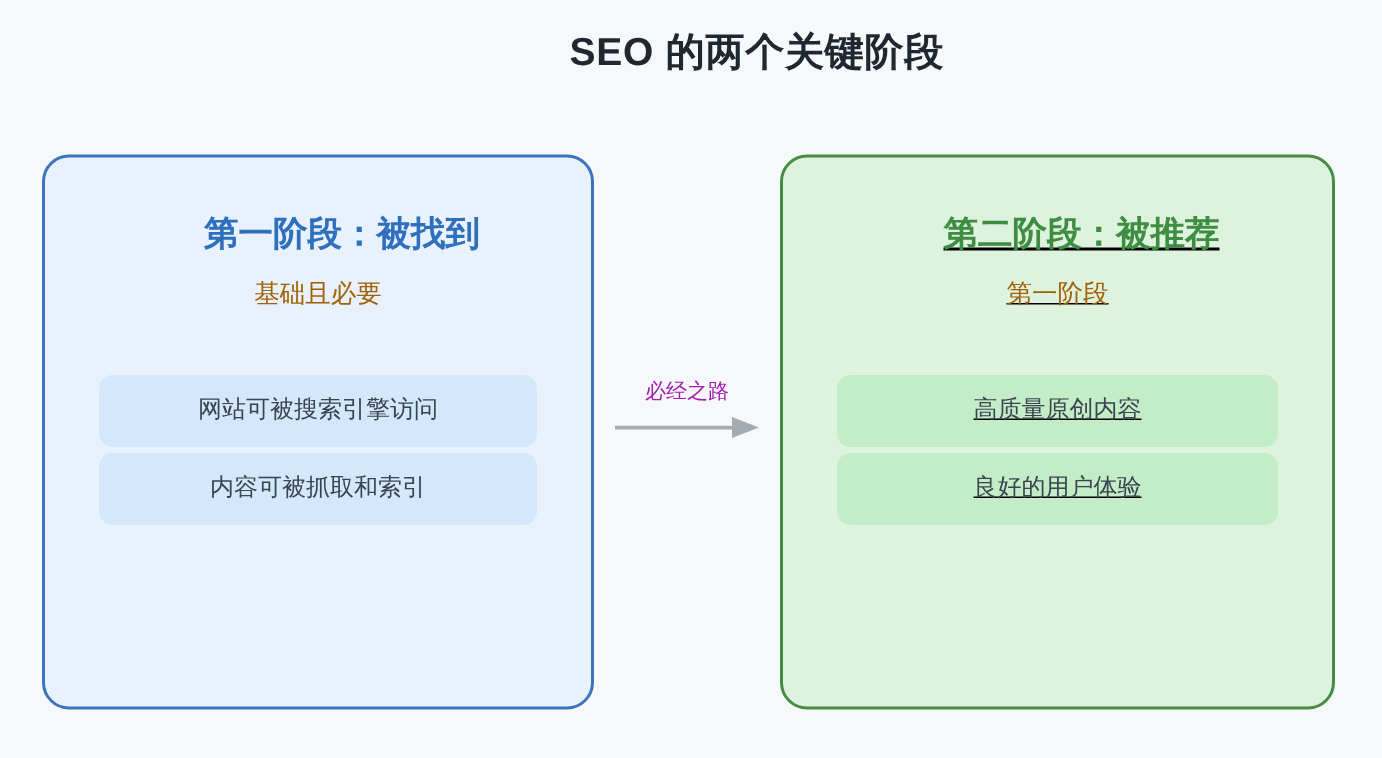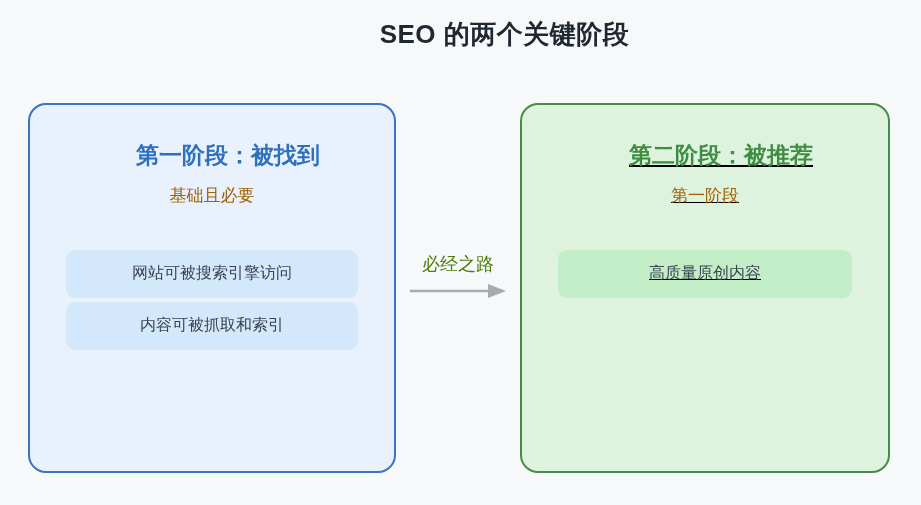--- a/index.html
+++ b/index.html
@@ -79,22 +79,22 @@
   .stage1 .pill { background: #d4e8fb; }
   .stage2 .pill { background: #c2edc6; }
   .connector {
     position: absolute;
     left: 396px;
     top: 252px;
     width: 124px;
     text-align: center;
   }
   .connector-label {
-    font-size: 18px;
-    color: #4d7c0f;
+    font-size: 14px;
+    color: #a21caf;
     margin-bottom: 7px;
   }
   .connector-arrow {
     display: block;
     margin: 0 auto;
   }
 </style>
 </head>
 <body>
 
@@ -115,14 +115,15 @@
     <line x1="2" y1="8" x2="80" y2="8" stroke="#a6abb2" stroke-width="2.5"></line>
     <polygon points="80,1 98,8 80,15" fill="#a6abb2"></polygon>
   </svg>
 </div>
 
 <div class="panel stage2">
   <div class="panel-heading">第二阶段：被推荐</div>
   <div class="panel-subtitle">第一阶段</div>
   <div class="panel-items">
     <div class="pill">高质量原创内容</div>
+    <div class="pill">良好的用户体验</div>
   </div>
 </div>
 
 </body></html>

